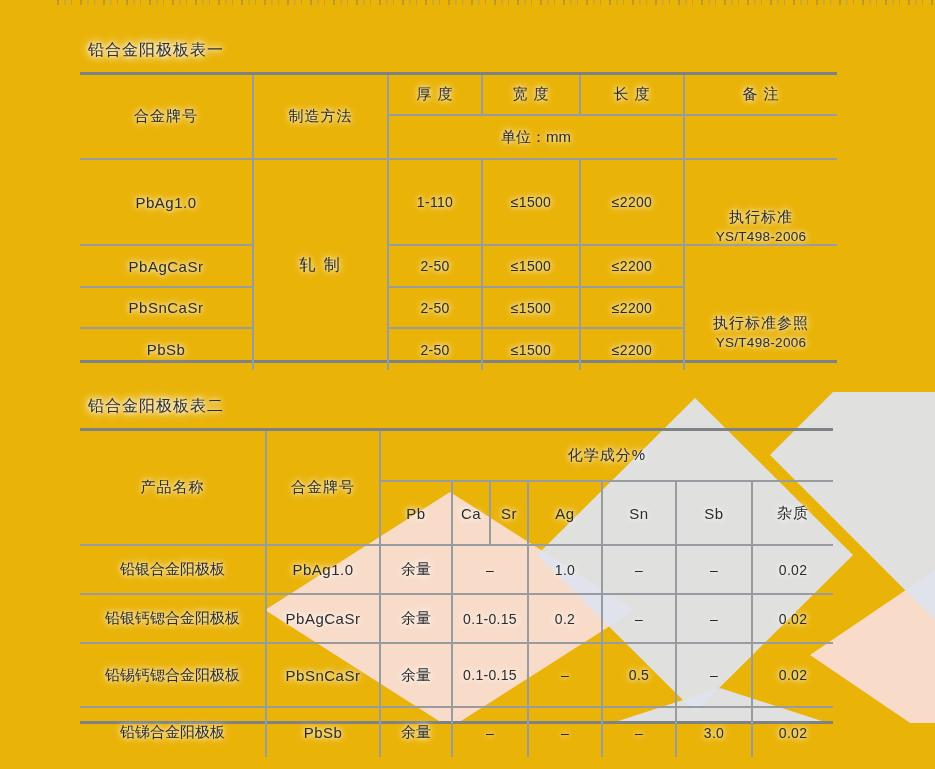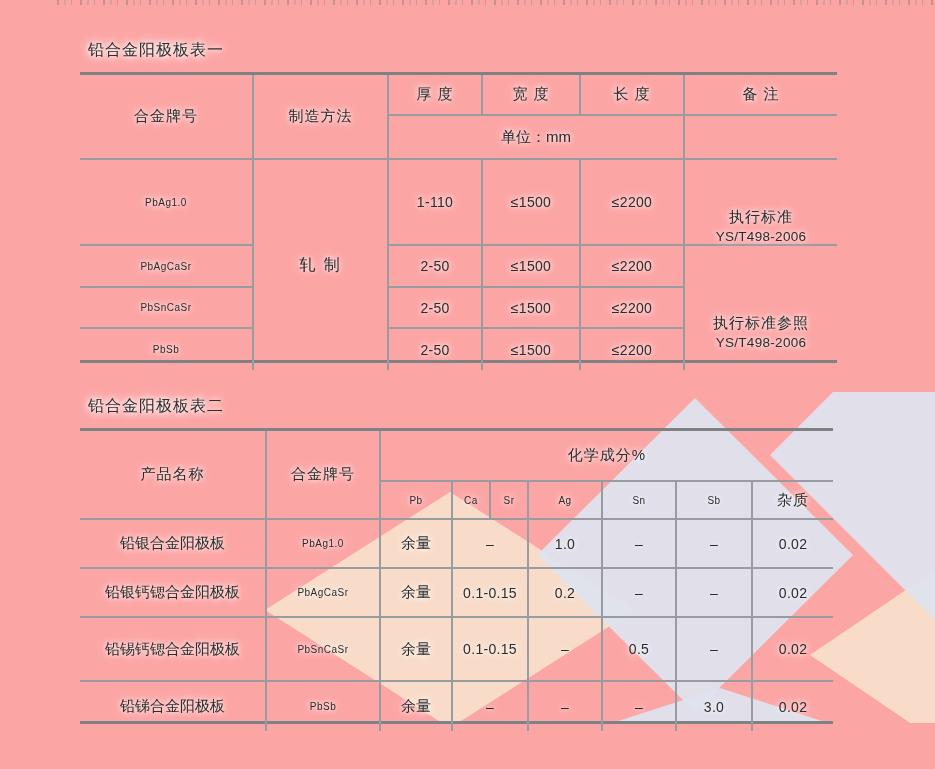--- a/index.html
+++ b/index.html
@@ -1,18 +1,18 @@
 <!DOCTYPE html>
 <html><head>
 <meta charset="utf-8">
 <style>
   html,body { margin:0; padding:0; background:#ffffff; }
   .screen {
     position:relative; width:935px; height:769px; overflow:hidden;
-    background:#fca5a5; color:#2f2f2f;
+    background:#eab308; color:#2f2f2f;
     font-family:"Liberation Sans","DejaVu Sans",sans-serif;
   }
   
   .remnant {
     position:absolute; left:57px; top:0; width:878px; height:5px; opacity:.45;
     background:repeating-linear-gradient(90deg,
       rgba(110,112,118,.85) 0 2px, transparent 2px 7px,
       rgba(140,142,148,.65) 7px 9px, transparent 9px 14px,
       rgba(120,122,128,.75) 14px 15px, transparent 15px 23px);
   }
@@ -32,21 +32,21 @@
   #t1 { left:80px; top:72px;  width:757px; height:291px; }
   #t2 { left:80px; top:428px; width:753px; height:296px; }
 
   table { border-collapse:collapse; table-layout:fixed; width:100%; height:100%; border-style:hidden; }
   td {
     border:2px solid #989ca0; padding:0; text-align:center; vertical-align:middle;
     font-size:15px; color:#2c2c2c;
     text-shadow:0 0 5px rgba(255,255,255,.95), 0 0 10px rgba(255,255,255,.8);
   }
   .hdr { letter-spacing:1px; }
-  .lat { font-size:10px; letter-spacing:.5px; }
+  .lat { font-size:15px; letter-spacing:.5px; }
   .num { font-size:14px; letter-spacing:.3px;margin-left:20px; }
   .remark .l1 { font-size:15px; letter-spacing:1px;margin-top:48px; }
   .remark .l2 { font-size:13.5px; margin-top:2px; letter-spacing:.3px; }
   .method { font-size:16px; letter-spacing:2px; }
 </style>
 </head>
 <body>
 
 <div class="screen">
 
@@ -143,21 +143,21 @@
         <col style="width:74px">
           <col style="width:76px">
           <col style="width:81px">
       </colgroup>
       <tbody>
           <tr style="height:50px">
         <td rowspan="2" class="hdr">产品名称</td>
         <td rowspan="2" class="hdr">合金牌号</td>
         <td colspan="7" class="hdr">化学成分%</td>
       </tr>
-      <tr style="height:38px">
+      <tr style="height:64px">
         <td class="lat">Pb</td>
         <td class="lat">Ca</td>
         <td class="lat">Sr</td>
         <td class="lat">Ag</td>
         <td class="lat">Sn</td>
         <td class="lat">Sb</td>
         <td class="hdr">杂质</td>
       </tr>
       <tr style="height:49px">
         <td>铅银合金阳极板</td>

